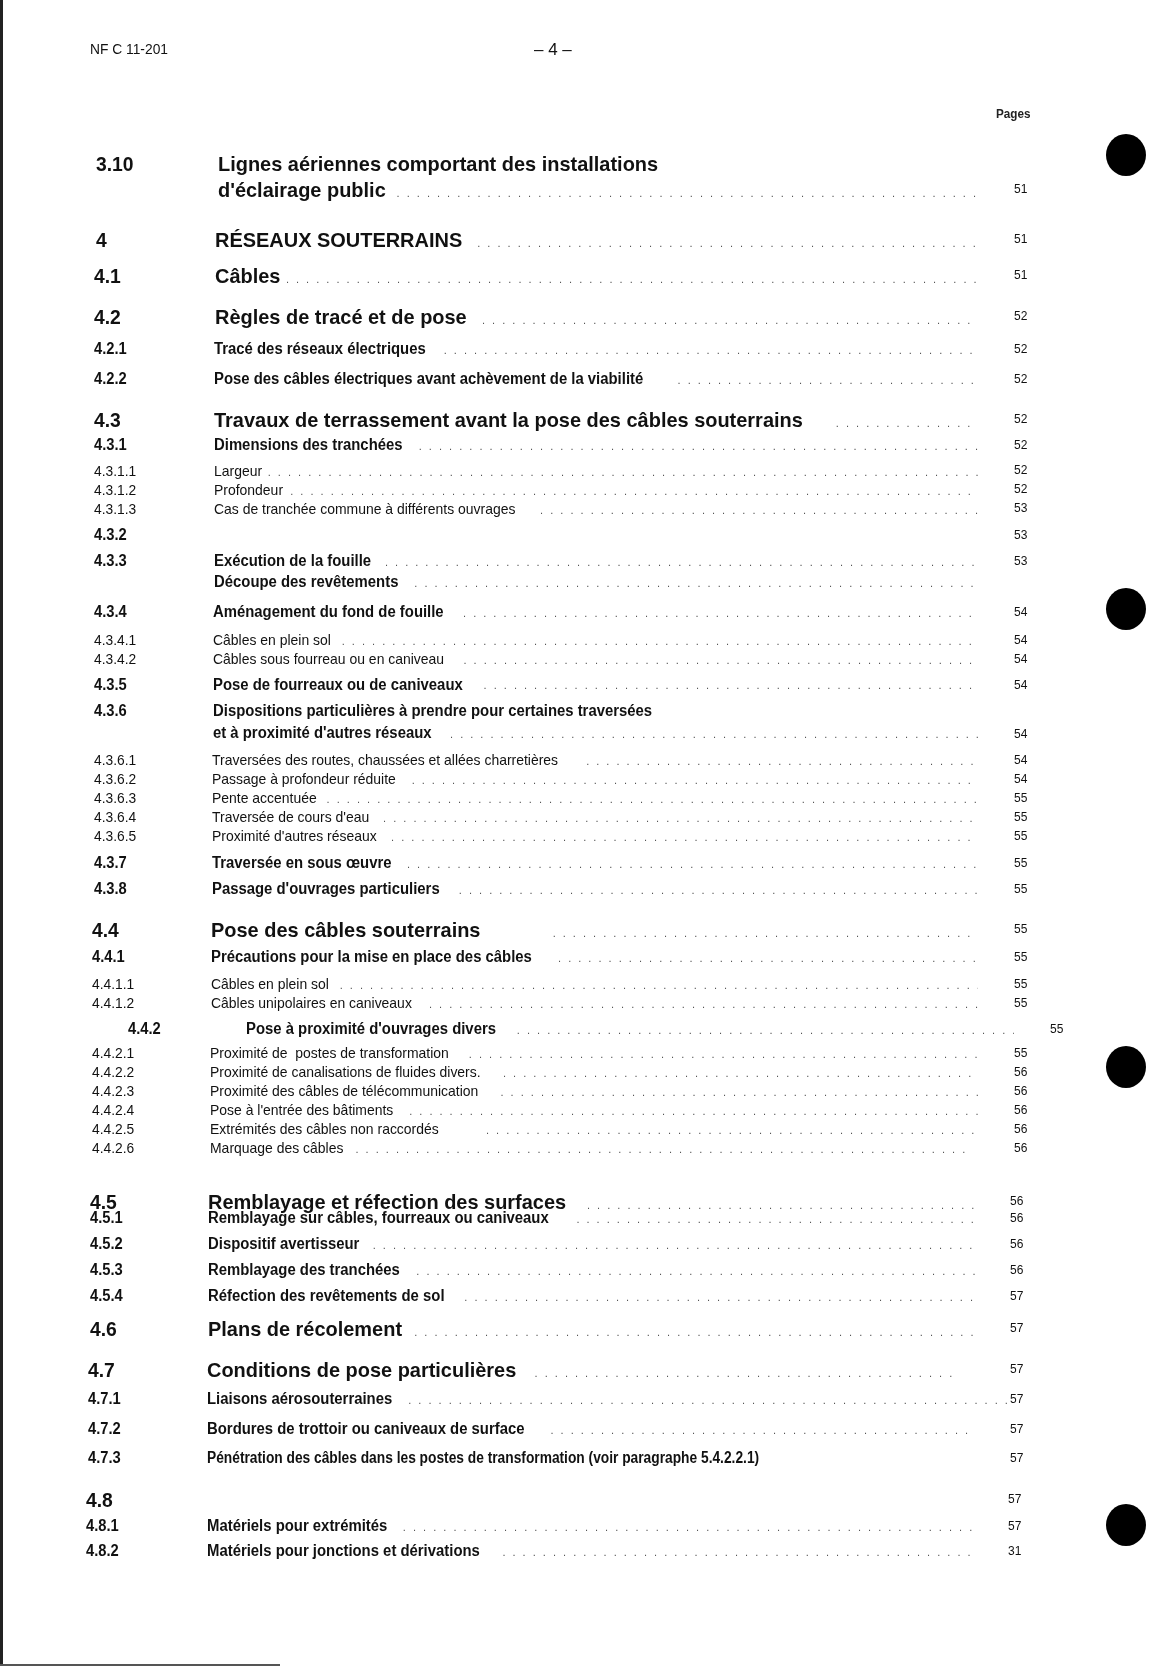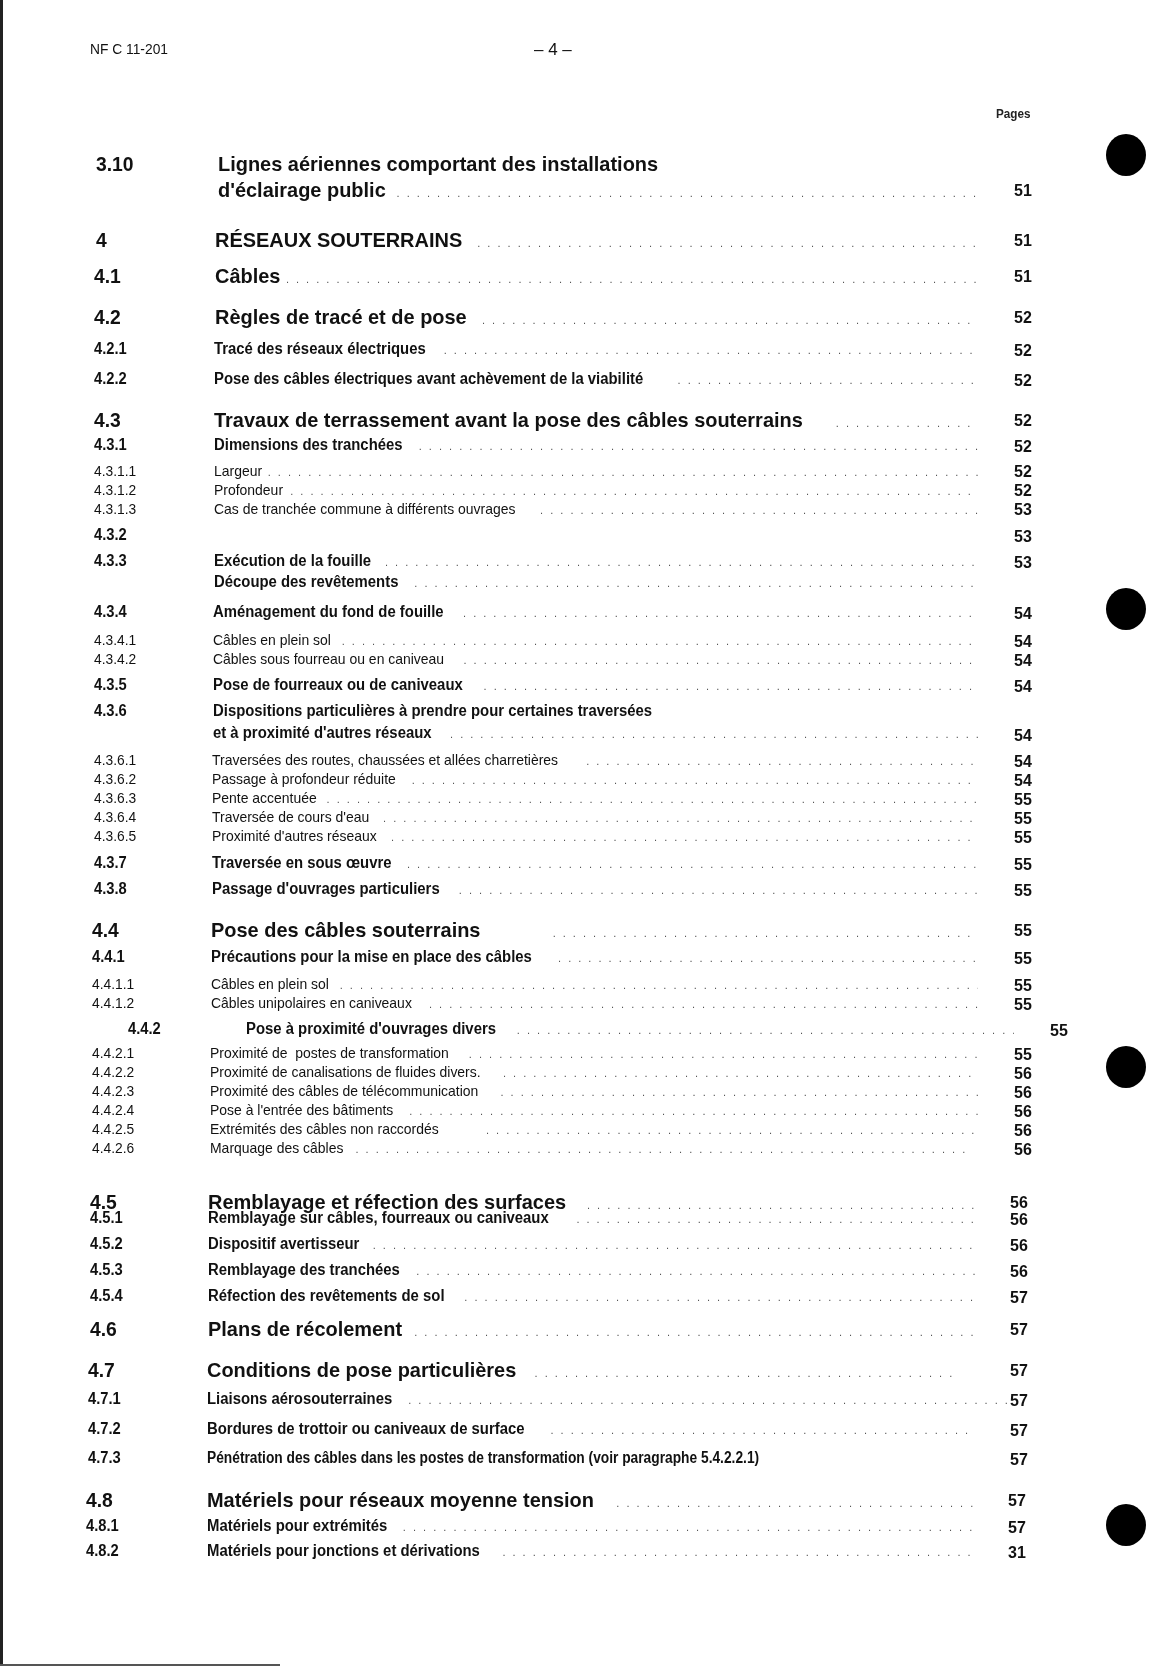--- a/index.html
+++ b/index.html
@@ -52,22 +52,21 @@
     letter-spacing: 2px;
     font-weight: normal;
     font-size: 11px;
     margin-left: 2px;
   }
   .dots::after {
     content: ". . . . . . . . . . . . . . . . . . . . . . . . . . . . . . . . . . . . . . . . . . . . . . . . . . . . . . . . . . . . . . . . . . . . . . . . . . . . . . . . . . . . . . . . . . . . . . . . . . . . . . . . . . . . . . . . . . . . . . . . . . . . . . . . . . . . . . . . . . . . . . . . . . . . . . . . .";
   }
   .pg {
     position: absolute; left: 1014px;
-    font-size: 16px;
-    font-weight: bold;
+    font-size: 12px;
   }
 
   
   .l1 .num { font-size: 21px; }
   .l1 .title { font-size: 21px; font-weight: bold; transform: scaleX(0.95); }
   .l2 .num { font-size: 16px; }
   .l2 .title { font-size: 16px; font-weight: bold; transform: scaleX(0.93); }
   .l3 .num { font-size: 15px; font-weight: normal; }
   .l3 .title { font-size: 15px; font-weight: normal; transform: scaleX(0.93); }
 
@@ -231,21 +230,21 @@
   <span class="num" style="left:94px;">4.3.4.2</span>
   <div class="title-wrap" style="left:213px; right:190px;">
     <span class="title">Câbles sous fourreau ou en caniveau</span>
     <span class="dots"></span>
   </div>
   <span class="pg" style="top:2px;">54</span>
 </div>
 
 <div class="entry l2" style="top:676px; height:22px;">
   <span class="num" style="left:94px;">4.3.5</span>
-  <div class="title-wrap" style="left:213px; right:190px;">
+  <div class="title-wrap" style="left:213px; right:190px;align-items:center;">
     <span class="title">Pose de fourreaux ou de caniveaux</span>
     <span class="dots"></span>
   </div>
   <span class="pg" style="top:2px;">54</span>
 </div>
 
 <div class="entry l2" style="top:702px; height:46px;">
   <span class="num" style="left:94px; top:0;">4.3.6</span>
   <div class="title-wrap" style="left:213px; right:190px; top:0;">
     <span class="title">Dispositions particulières à prendre pour certaines traversées</span>
@@ -503,24 +502,20 @@
 <div class="entry l2" style="top:1449px; height:22px;">
   <span class="num" style="left:88px;">4.7.3</span>
   <div class="title-wrap" style="left:207px; right:192px;">
     <span class="title" style="transform:scaleX(0.86);">Pénétration des câbles dans les postes de transformation (voir paragraphe 5.4.2.2.1)</span>
   </div>
   <span class="pg" style="left:1010px; top:2px;">57</span>
 </div>
 
 <div class="entry l1" style="top:1488px; height:26px;">
   <span class="num" style="left:86px;">4.8</span>
-  <div class="title-wrap" style="left:207px; right:192px;">
-    <span class="title">Matériels pour réseaux moyenne tension</span>
-    <span class="dots"></span>
-  </div>
   <span class="pg" style="left:1008px; top:4px;">57</span>
 </div>
 
 <div class="entry l2" style="top:1517px; height:22px;">
   <span class="num" style="left:86px;">4.8.1</span>
   <div class="title-wrap" style="left:207px; right:192px;">
     <span class="title">Matériels pour extrémités</span>
     <span class="dots"></span>
   </div>
   <span class="pg" style="left:1008px; top:2px;">57</span>

